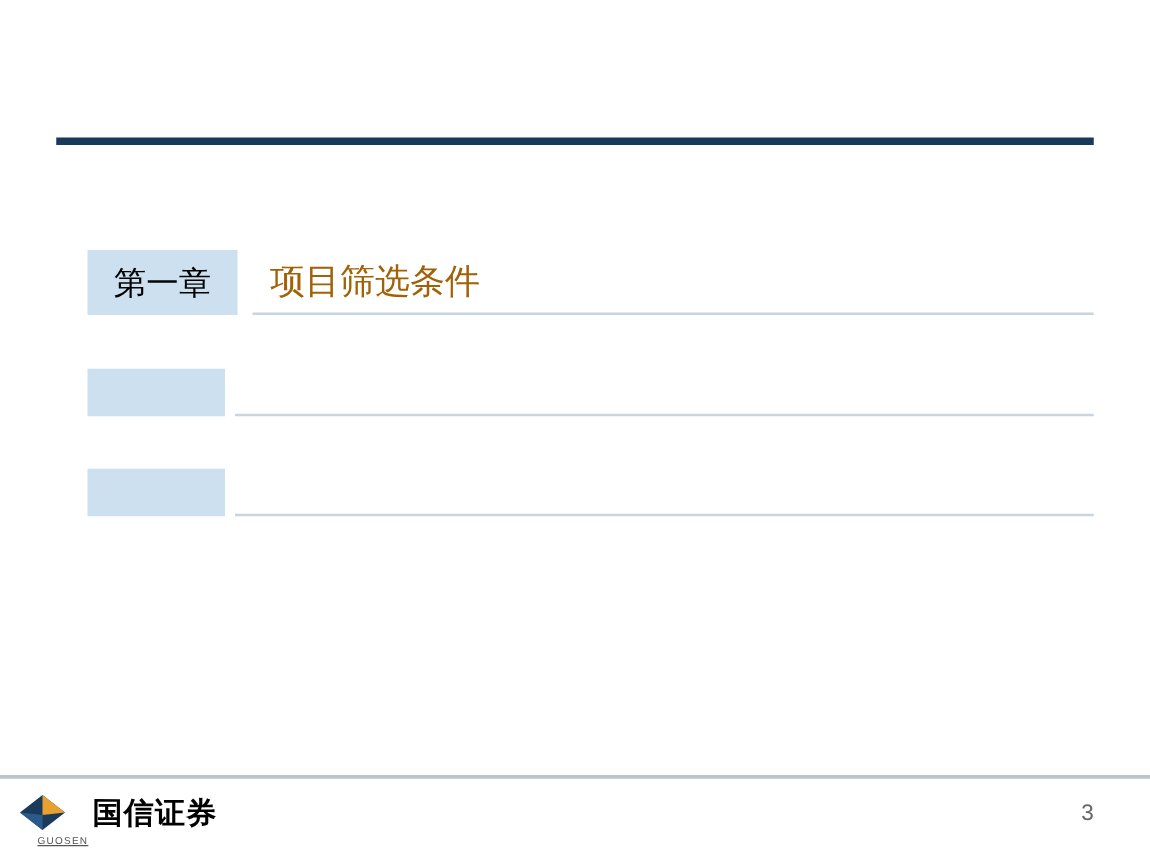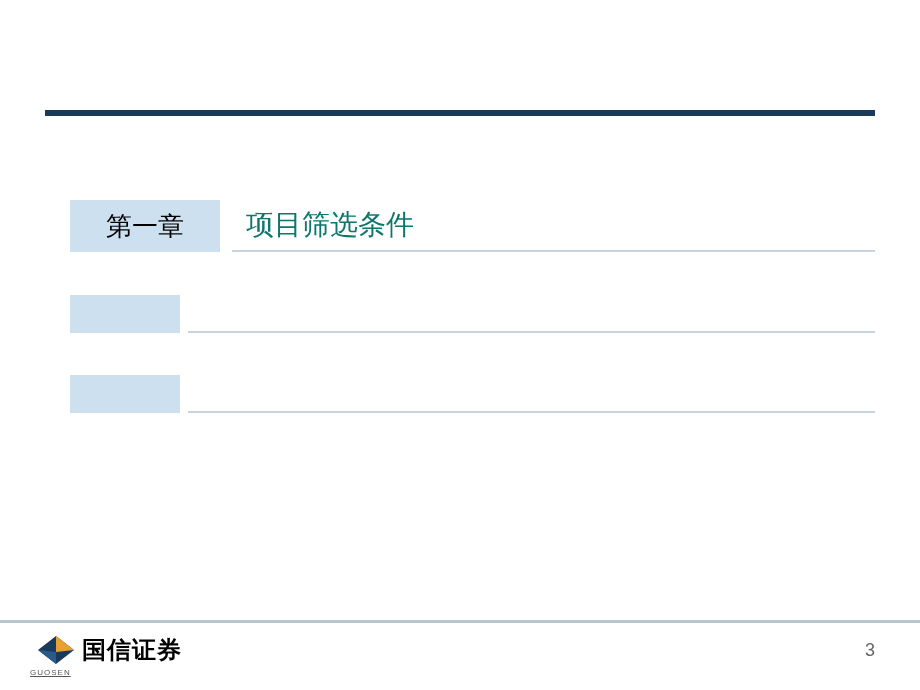--- a/index.html
+++ b/index.html
@@ -40,21 +40,21 @@
     }
     .chapter-row-2 {
       top: 295px;
       height: 38px;
     }
     .chapter-row-3 {
       top: 375px;
       height: 38px;
     }
     .chapter-box {
-      width: 150px;
+      width: 120px;
       background: #cce0f0;
       display: flex;
       align-items: center;
       justify-content: center;
       font-size: 26px;
       color: #000;
       font-weight: normal;
     }
     .chapter-row-2 .chapter-box,
     .chapter-row-3 .chapter-box {
@@ -66,21 +66,21 @@
     .gap-narrow {
       width: 8px;
     }
     .chapter-title {
       flex: 1;
       border-bottom: 2px solid #c9d4de;
       display: flex;
       align-items: center;
       padding-left: 14px;
       font-size: 28px;
-      color: #0f766e;
+      color: #a16207;
     }
     .chapter-row-2 .chapter-box,
     .chapter-row-3 .chapter-box {
       background: #cce0f0;
     }
     .footer {
       position: absolute;
       bottom: 0;
       left: 0;
       right: 0;
@@ -89,25 +89,25 @@
     .footer-rule {
       position: absolute;
       top: 0;
       left: 0;
       right: 0;
       height: 3px;
       background: #b9c4ce;
     }
     .logo-wrap {
       position: absolute;
-      left: 36px;
+      left: 14px;
       top: 14px;
       display: flex;
       align-items: flex-start;
-      gap: 6px;
+      gap: 20px;
     }
     .logo-icon {
       width: 40px;
       height: 32px;
       position: relative;
     }
     .logo-text {
       font-size: 24px;
       font-weight: bold;
       color: #000;

